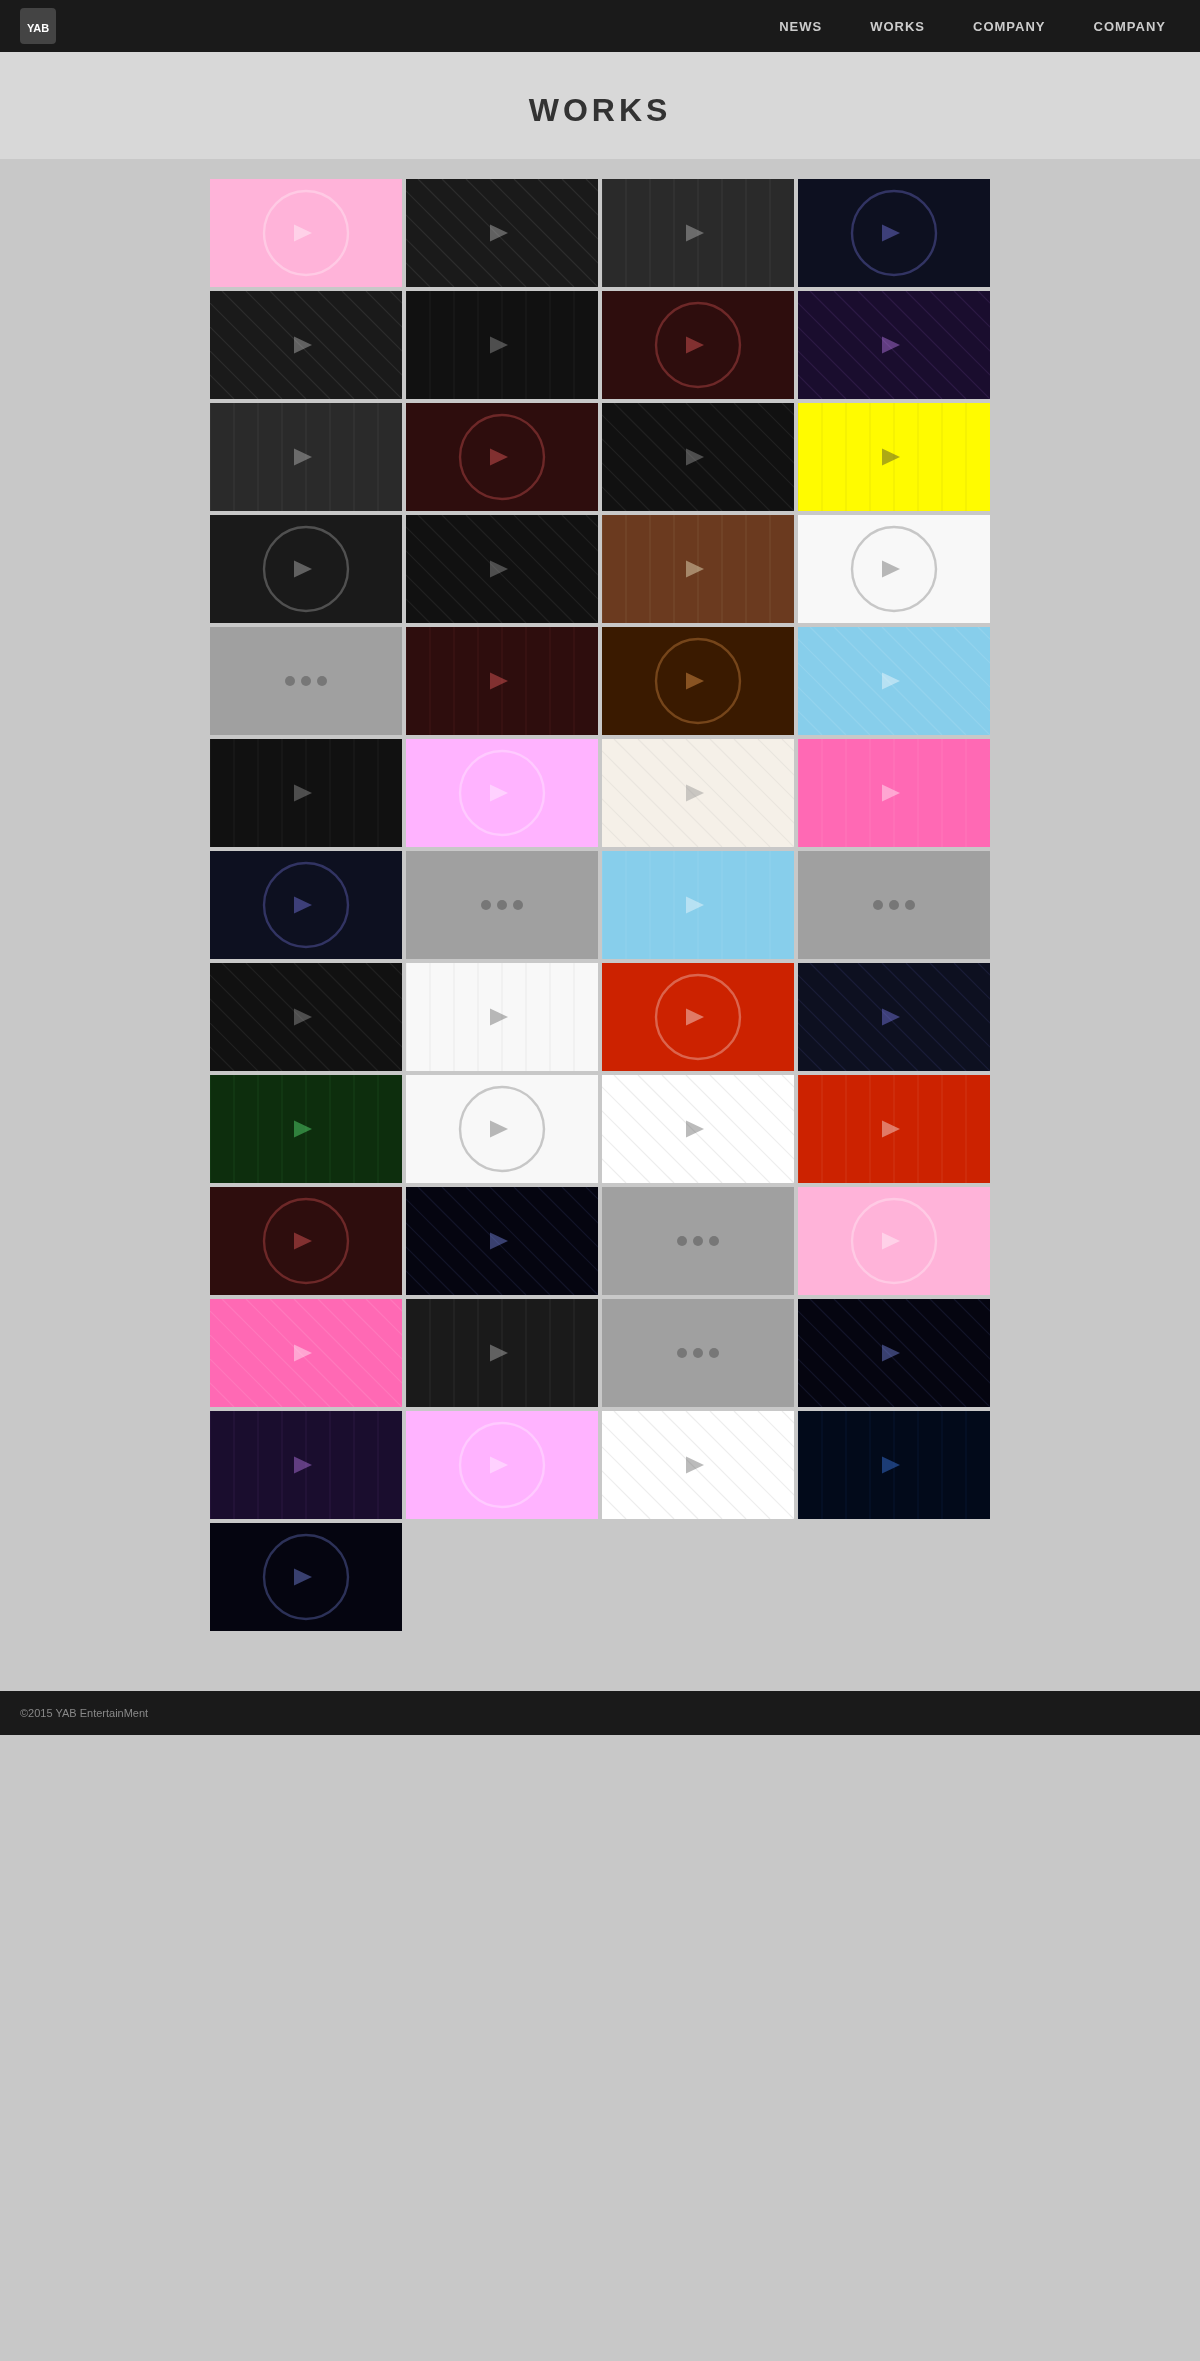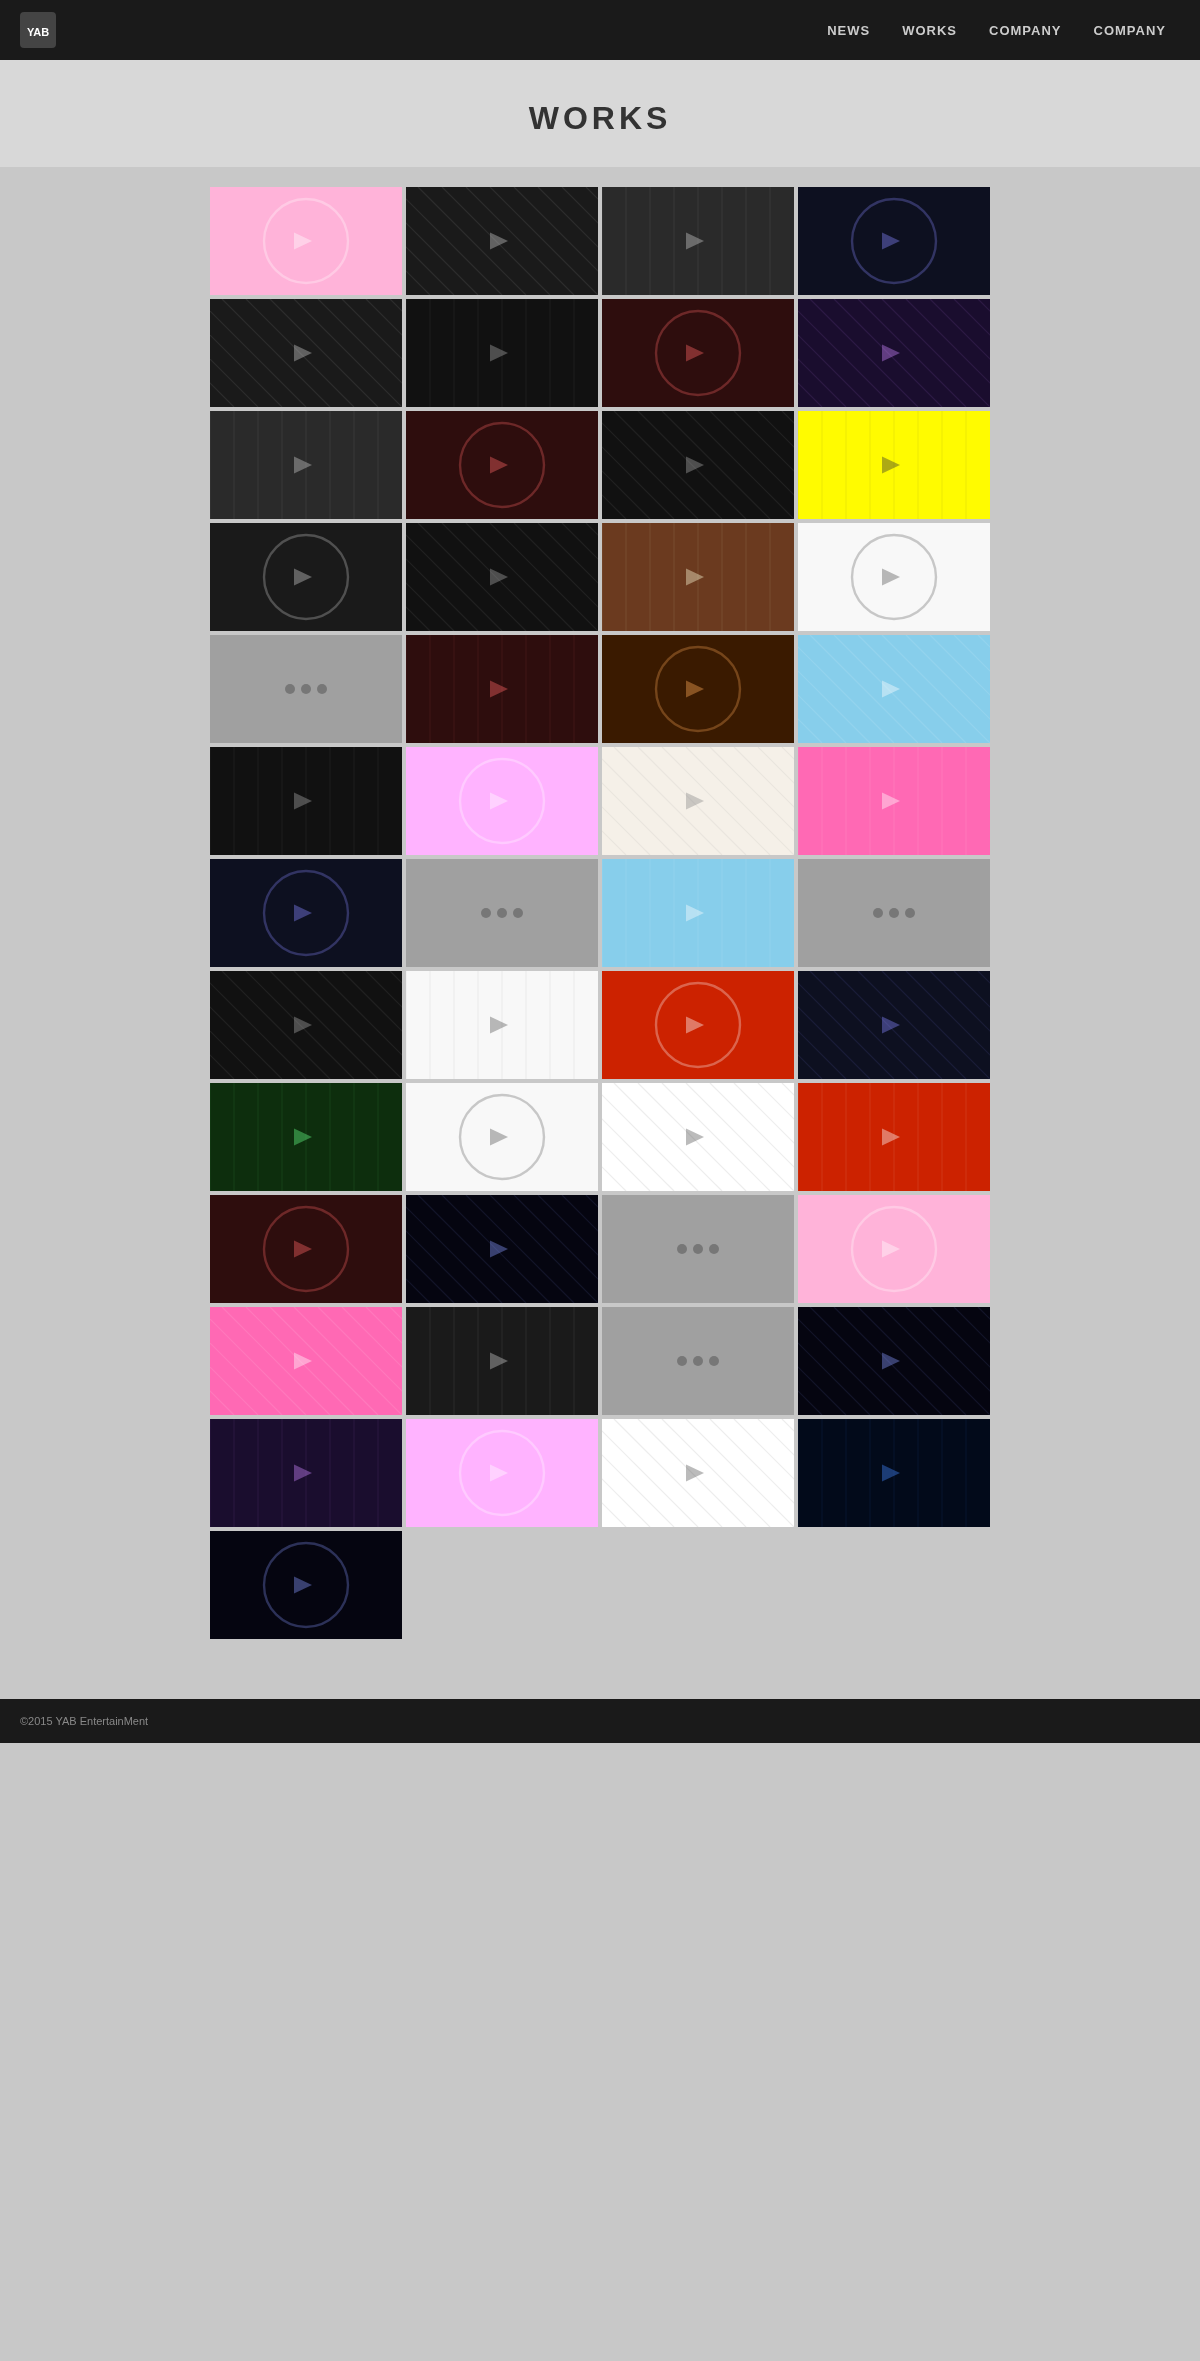--- a/index.html
+++ b/index.html
@@ -1,41 +1,41 @@
 <!DOCTYPE html>
 <html><head>
   <meta charset="utf-8">
   <style>
     * { margin: 0; padding: 0; box-sizing: border-box; }
     body { background: #c8c8c8; font-family: 'Arial', sans-serif; min-width: 1200px; }
 
     
     header {
       background: #1a1a1a;
-      height: 60px;
+      height: 52px;
       display: flex;
       align-items: center;
       justify-content: space-between;
       padding: 0 20px;
       position: sticky;
       top: 0;
       z-index: 100;
     }
     .logo {
       display: flex;
       align-items: center;
       gap: 8px;
     }
     .logo-icon {
       width: 36px;
       height: 36px;
     }
     nav {
       display: flex;
-      gap: 4px;
+      gap: 20px;
     }
     nav a {
       color: #ccc;
       text-decoration: none;
       font-size: 13px;
       font-weight: 600;
       letter-spacing: 1px;
       padding: 4px 14px;
       transition: color 0.2s;
     }

